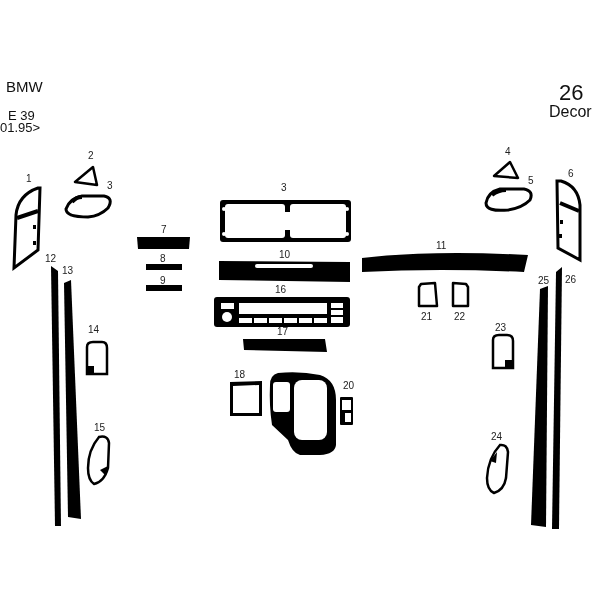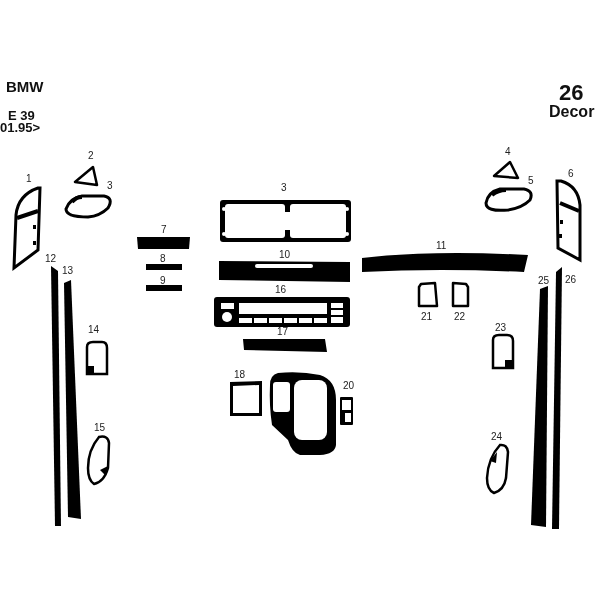--- a/index.html
+++ b/index.html
@@ -1,17 +1,17 @@
 <!DOCTYPE html>
 <html><head>
 <meta charset="utf-8">
 <style>
   html, body { margin: 0; padding: 0; background: #ffffff; }
   body { width: 600px; height: 600px; position: relative; overflow: hidden; font-family: "Liberation Sans", sans-serif; }
-  .hdr { position: absolute; font-family: "Liberation Sans", sans-serif; font-weight: bold; color: #111; }
+  .hdr { position: absolute; font-family: "Liberation Sans", sans-serif; font-weight: normal; color: #111; }
   .lbl { font-family: "Liberation Sans", sans-serif; font-size: 10px; fill: #222; }
   svg { position: absolute; left: 0; top: 0; }
 </style>
 </head>
 <body>
 
 <div class="hdr" style="left:6px; top:78px; font-size:15px;">BMW</div>
 <div class="hdr" style="left:8px; top:108px; font-size:13px;">E 39</div>
 <div class="hdr" style="left:0px; top:120px; font-size:13px;">01.95&gt;</div>
 <div class="hdr" style="left:559px; top:80px; font-size:22px;">26</div>

